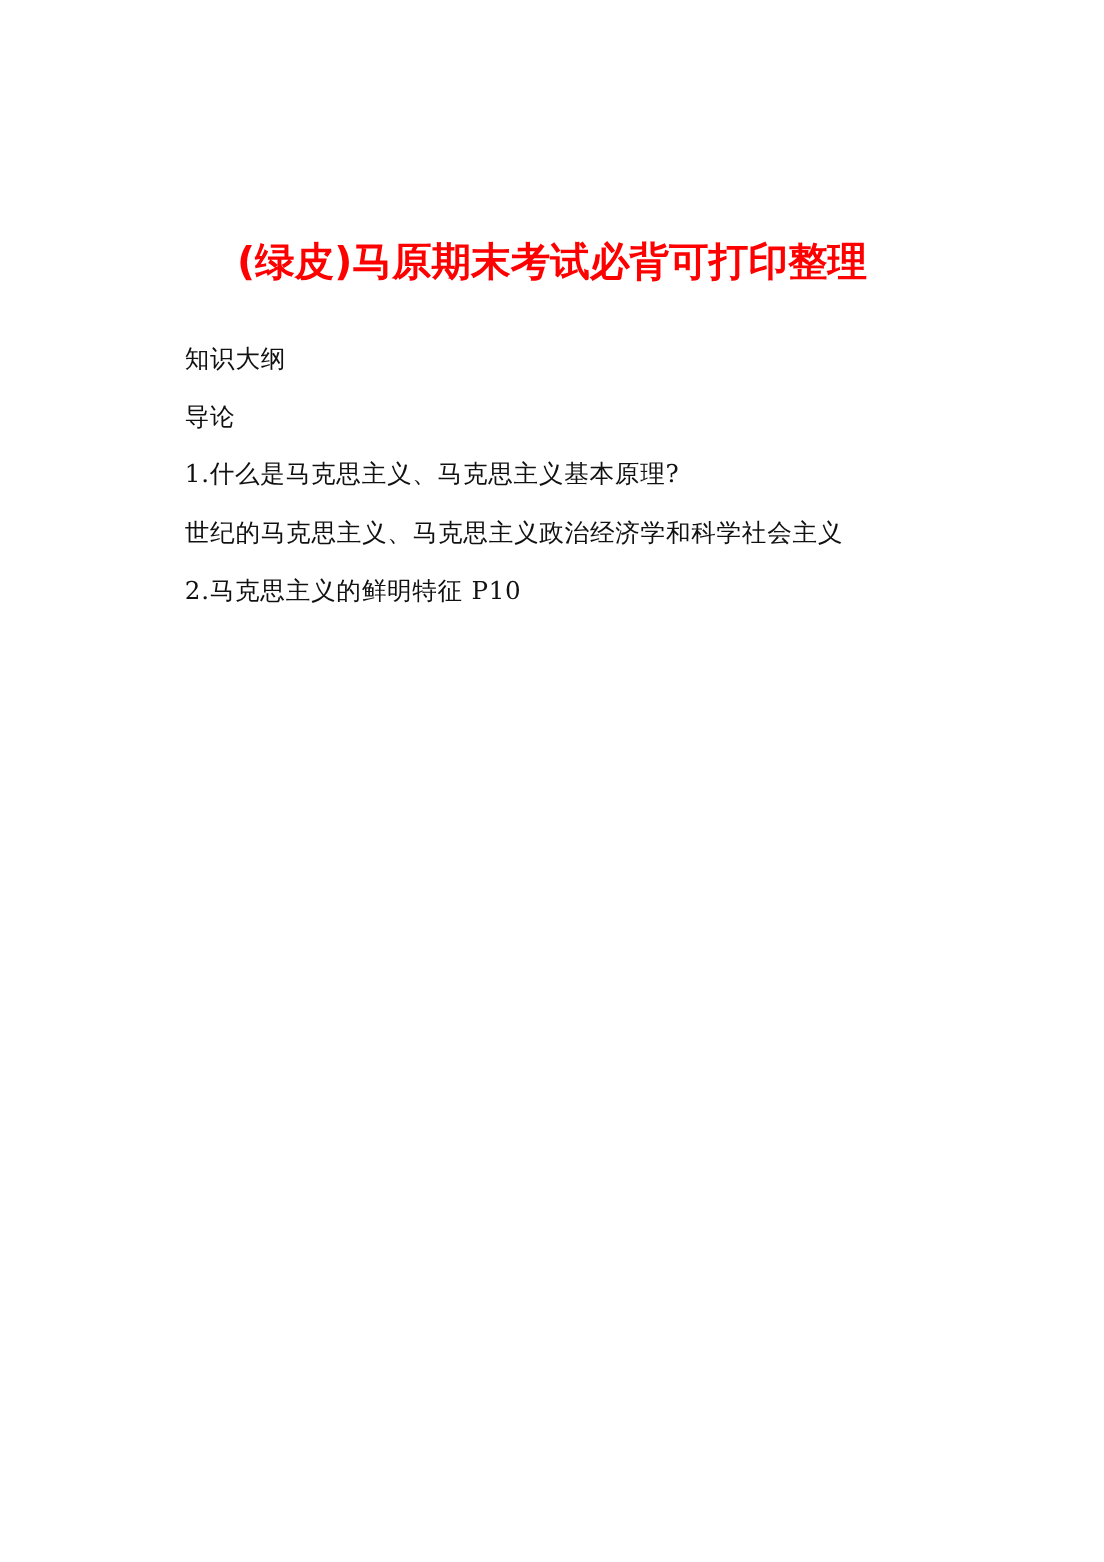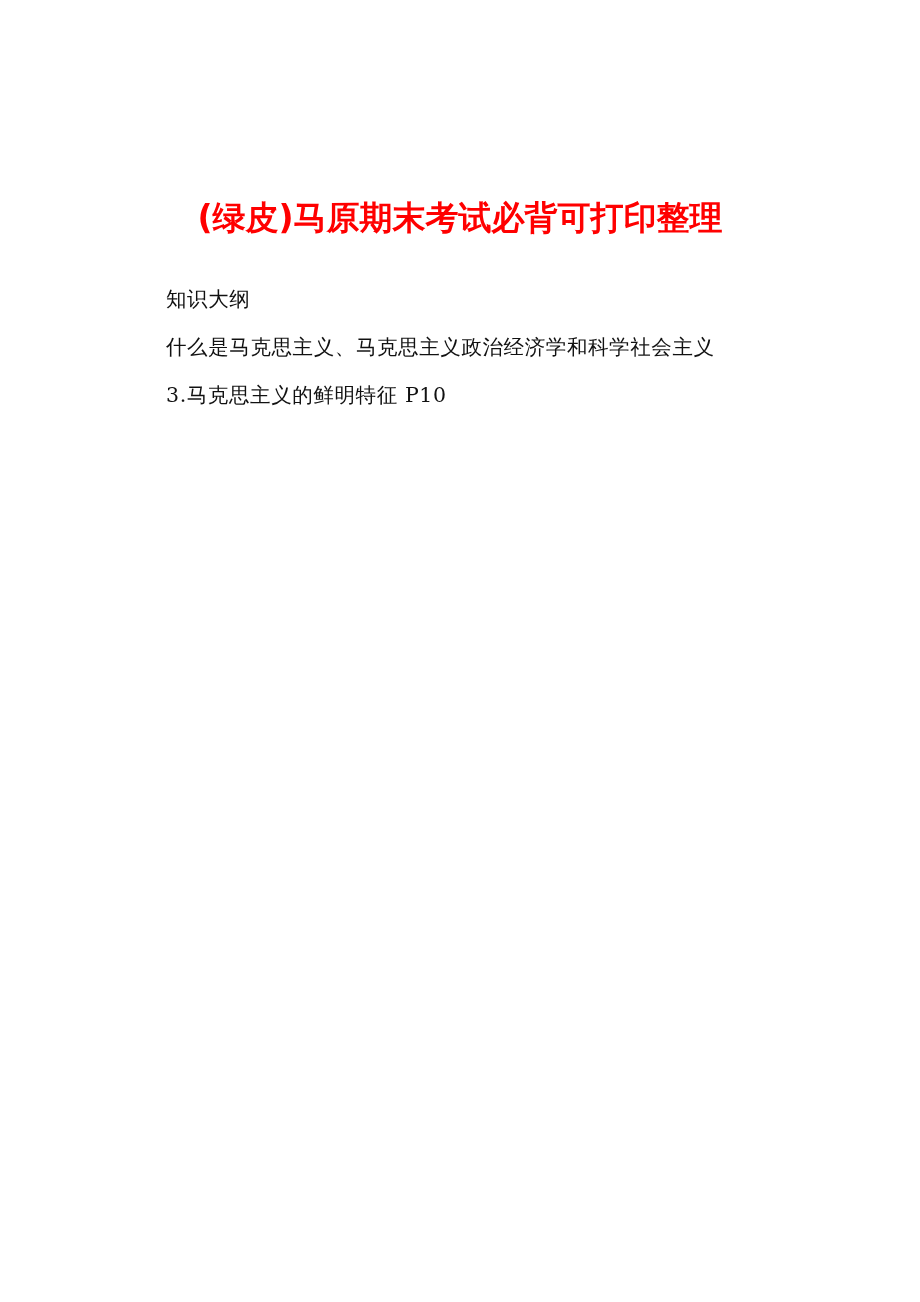--- a/index.html
+++ b/index.html
@@ -31,21 +31,21 @@
       font-family: "DejaVu Sans", "Liberation Sans", sans-serif;
       font-weight: bold;
       font-size: 33px;
       line-height: 44px;
       color: #ff0000;
       letter-spacing: 0px;
       margin: 0;
     }
     .body {
       position: absolute;
-      left: 124px;
+      left: 112px;
       top: 275px;
       width: 682px;
       font-size: 20.5px;
       line-height: 48.2px;
       text-align: justify;
       text-justify: inter-character;
     }
     .para {
       margin: 0;
       padding: 0;
@@ -56,16 +56,18 @@
     }
   </style>
 </head>
 <body>
 
 <div class="page">
   <h1 class="doc-title">(绿皮)马原期末考试必背可打印整理</h1>
 
   <div class="body">
     <p class="para">知识大纲</p>
-    <p class="para">什么是马克思主义、马克思主义政治经济学和科学社会主义</p>
-    <p class="para">3.马克思主义的鲜明特征 P10</p>
+    <p class="para">导论</p>
+    <p class="para">1.什么是马克思主义、马克思主义基本原理?</p>
+    <p class="para">世纪的马克思主义、马克思主义政治经济学和科学社会主义</p>
+    <p class="para">2.马克思主义的鲜明特征 P10</p>
   </div>
 </div>
 
 </body></html>

